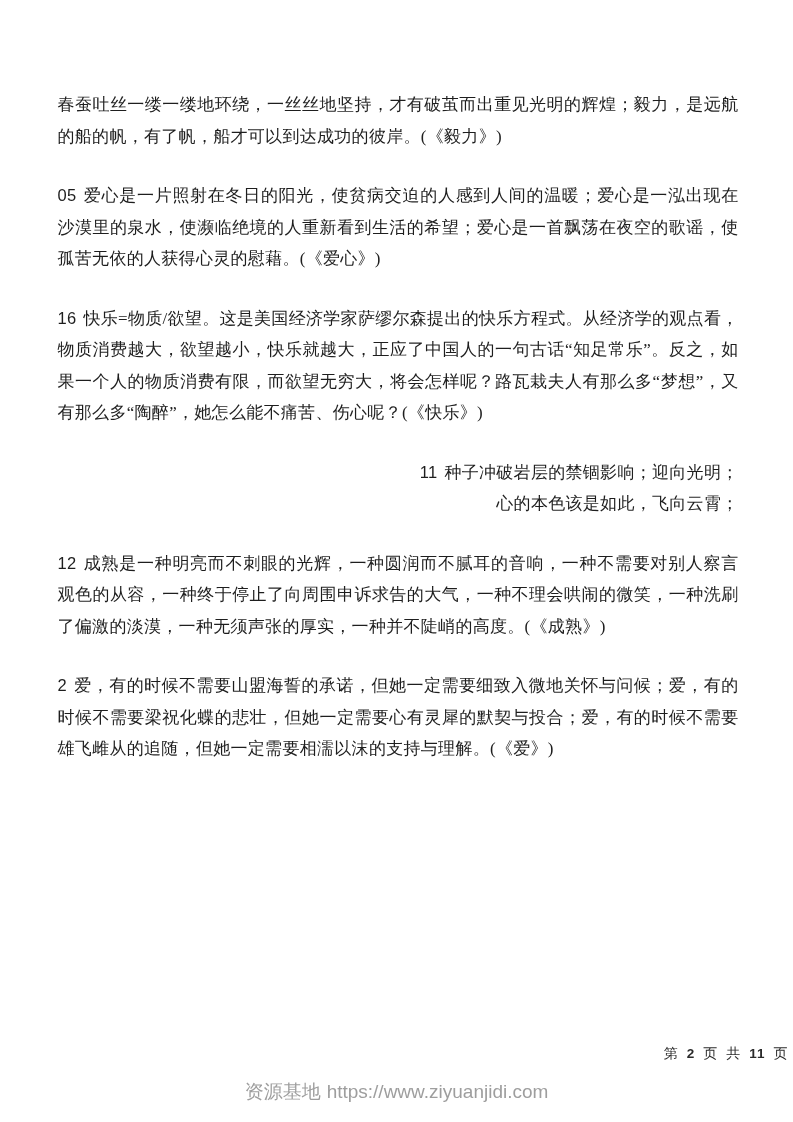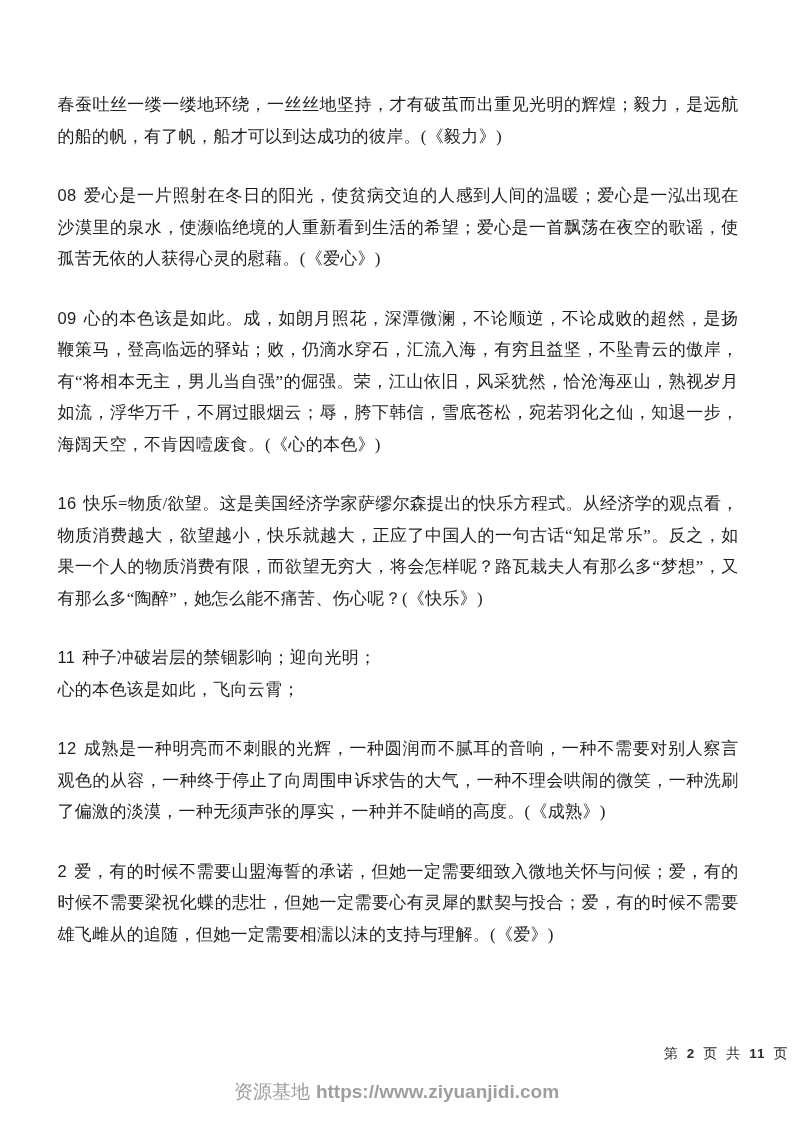--- a/index.html
+++ b/index.html
@@ -29,21 +29,21 @@
     line-height: 31.5px;
     text-align: justify;
     letter-spacing: 0.3px;
   }
   .para:last-child { margin-bottom: 0; }
   .pnum {
     font-family: "Liberation Sans", "DejaVu Sans", sans-serif;
     font-size: 16.5px;
     margin-right: 7px;
   }
-  .poem-line { text-align: left; }
+  .poem-line { text-align: right; }
   .page-indicator {
     position: absolute;
     top: 1034px;
     left: 0;
     width: 100%;
     text-align: right;
     font-size: 14px;
     color: #2a2a2a;
     letter-spacing: 1px;
   }
@@ -60,35 +60,33 @@
     width: 100%;
     text-align: center;
     font-family: "Liberation Sans", "DejaVu Sans", sans-serif;
     font-size: 19px;
     color: #9e9e9e;
   }
   .site-footer .url {
     color: #9e9e9e;
     text-decoration: none;
     margin-left: 6px;
-    font-weight: bold;
   }
 </style>
 </head>
 <body>
 
 <div class="page">
 
   <div class="doc-body">
 
     <p class="para"><span>春蚕吐丝一缕一缕地环绕，一丝丝地坚持，才有破茧而出重见光明的辉煌；毅力，是远航的船的帆，有了帆，船才可以到达成功的彼岸。(《毅力》)</span></p>
 
-    <p class="para"><span class="pnum">08</span><span>爱心是一片照射在冬日的阳光，使贫病交迫的人感到人间的温暖；爱心是一泓出现在沙漠里的泉水，使濒临绝境的人重新看到生活的希望；爱心是一首飘荡在夜空的歌谣，使孤苦无依的人获得心灵的慰藉。(《爱心》)</span></p>
+    <p class="para"><span class="pnum">05</span><span>爱心是一片照射在冬日的阳光，使贫病交迫的人感到人间的温暖；爱心是一泓出现在沙漠里的泉水，使濒临绝境的人重新看到生活的希望；爱心是一首飘荡在夜空的歌谣，使孤苦无依的人获得心灵的慰藉。(《爱心》)</span></p>
 
-    <p class="para"><span class="pnum">09</span><span>心的本色该是如此。成，如朗月照花，深潭微澜，不论顺逆，不论成败的超然，是扬鞭策马，登高临远的驿站；败，仍滴水穿石，汇流入海，有穷且益坚，不坠青云的傲岸，有“将相本无主，男儿当自强”的倔强。荣，江山依旧，风采犹然，恰沧海巫山，熟视岁月如流，浮华万千，不屑过眼烟云；辱，胯下韩信，雪底苍松，宛若羽化之仙，知退一步，海阔天空，不肯因噎废食。(《心的本色》)</span></p>
 
     <p class="para"><span class="pnum">16</span><span>快乐=物质/欲望。这是美国经济学家萨缪尔森提出的快乐方程式。从经济学的观点看，物质消费越大，欲望越小，快乐就越大，正应了中国人的一句古话“知足常乐”。反之，如果一个人的物质消费有限，而欲望无穷大，将会怎样呢？路瓦栽夫人有那么多“梦想”，又有那么多“陶醉”，她怎么能不痛苦、伤心呢？(《快乐》)</span></p>
 
     <div class="para">
       <div class="poem-line"><span class="pnum">11</span><span>种子冲破岩层的禁锢影响；迎向光明；</span></div>
       <div class="poem-line"><span>心的本色该是如此，飞向云霄；</span></div>
     </div>
 
     <p class="para"><span class="pnum">12</span><span>成熟是一种明亮而不刺眼的光辉，一种圆润而不腻耳的音响，一种不需要对别人察言观色的从容，一种终于停止了向周围申诉求告的大气，一种不理会哄闹的微笑，一种洗刷了偏激的淡漠，一种无须声张的厚实，一种并不陡峭的高度。(《成熟》)</span></p>
 

